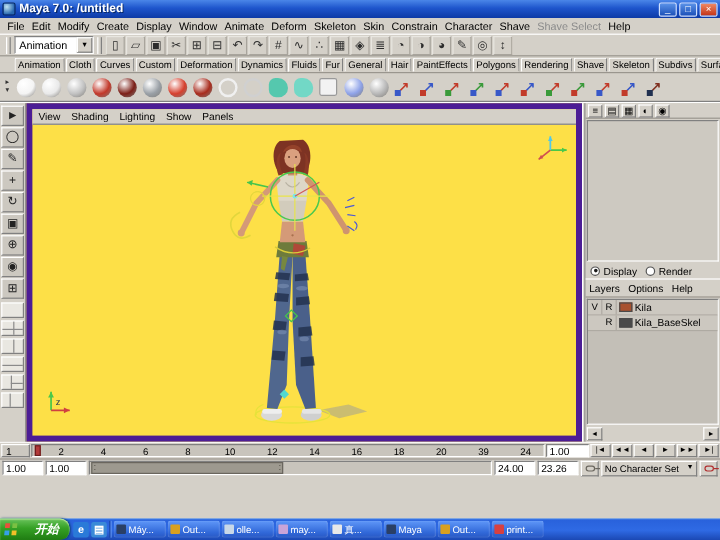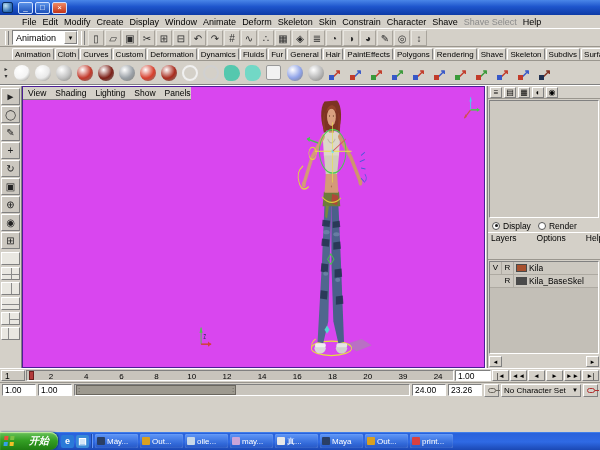--- a/index.html
+++ b/index.html
@@ -11,21 +11,21 @@
   .titlebar{height:15px;display:flex;align-items:center;padding:0 2px;
     background:linear-gradient(180deg,#4a86e8 0%,#1e55cc 45%,#0d3aa6 100%);color:#fff}
   .title-icon{width:11px;height:11px;margin-right:3px;border-radius:2px;flex:none;
     background:radial-gradient(circle at 30% 30%,#bfe2f2,#2a6ab0 70%);border:1px solid #0a2c60}
   .title-text{flex:1;font-size:10px;font-weight:bold;white-space:nowrap;overflow:hidden;text-shadow:1px 1px 0 #0a2a66}
   .title-btn{width:15px;height:12px;margin-left:2px;border-radius:2px;color:#fff;font-size:8px;line-height:10px;
     text-align:center;background:linear-gradient(180deg,#5a92e8,#1c50b8);border:1px solid #cfe0ff;flex:none}
   .title-btn.close{background:linear-gradient(180deg,#ef8a64,#c23318)}
 
   
-  .menubar{height:13px;display:flex;align-items:center;padding-left:19px;background:#d4d0c8;overflow:hidden;white-space:nowrap}
+  .menubar{height:13px;display:flex;align-items:center;padding-left:3px;background:#d4d0c8;overflow:hidden;white-space:nowrap}
   .menu-item{padding:0 3px;font-size:9px}
   .menu-item.disabled{color:#8b8b8b}
 
   
   .toolbar{height:19px;display:flex;align-items:center;padding:1px 2px;border-top:1px solid #fff;
     border-bottom:1px solid #9a968e;overflow:hidden}
   .grip{width:4px;height:14px;border-left:1px solid #fff;border-right:1px solid #808080;margin:0 3px;flex:none}
   .mode-select{display:flex;align-items:center;height:15px;width:66px;background:#fff;flex:none;
     border:1px solid;border-color:#808080 #fff #fff #808080;font-size:9px;padding-left:3px}
   .mode-arrow{margin-left:auto;width:13px;height:13px;background:#d4d0c8;border:1px solid;
@@ -55,42 +55,42 @@
     background:#ccc8c0;border:1px solid;border-color:#fff #808080 #808080 #fff}
   .laybtn{width:19px;height:13px;background:#e9e7e1;border:1px solid;border-color:#fff #808080 #808080 #fff;
     margin-top:2px;position:relative}
   .lay-four::before,.lay-two-side::before,.lay-three::before,.lay-persp-outliner::before{
     content:"";position:absolute;top:0;bottom:0;width:1px;background:#8a8a8a;left:50%}
   .lay-three::before{left:40%}
   .lay-persp-outliner::before{left:33%}
   .lay-four::after,.lay-two-stack::after{content:"";position:absolute;left:0;right:0;height:1px;background:#8a8a8a;top:50%}
   .lay-three::after{content:"";position:absolute;height:1px;background:#8a8a8a;top:50%;left:40%;right:0}
 
-  .viewport{flex:1;display:flex;flex-direction:row;border:1px solid #4c1d95;background:#d946ef;min-width:0}
+  .viewport{flex:1;display:flex;flex-direction:column;border:5px solid #4c1d95;background:#fde047;min-width:0}
   .panel-menu{height:13px;background:#d4d0c8;display:flex;align-items:center;padding-left:5px;gap:9px;
     border-bottom:1px solid #808080;flex:none}
   .panel-menu span{font-size:8.5px}
   .scene{flex:1;position:relative;overflow:hidden}
   .scene svg{position:absolute;inset:0;width:100%;height:100%}
 
   .splitter{width:3px;background:#d4d0c8;border-left:1px solid #fff;border-right:1px solid #808080;flex:none}
 
   
   .right-panel{width:112px;display:flex;flex-direction:column;background:#d4d0c8;flex:none}
   .rp-toolbar{height:13px;display:flex;align-items:center;gap:2px;padding:0 2px;border-bottom:1px solid #9a968e}
   .rp-ticon{width:12px;height:11px;font-size:8px;line-height:10px;text-align:center;background:#d4d0c8;
     border:1px solid;border-color:#fff #808080 #808080 #fff}
   .rp-tabs{height:13px;display:flex;gap:8px;padding-left:4px;align-items:center;border-bottom:1px solid #9a968e}
   .rp-tab{font-size:8.5px}
   .channel-area{height:118px;background:#cdc9c1;border:1px solid;border-color:#808080 #fff #fff #808080;margin:1px}
   .dr-row{height:13px;display:flex;align-items:center;gap:3px;padding-left:4px}
   .radio{width:8px;height:8px;border-radius:50%;border:1px solid #555;background:#fff;position:relative;flex:none}
   .radio.sel::after{content:"";position:absolute;inset:1.5px;background:#1a1a1a;border-radius:50%}
   .dr-label{font-size:8.5px;margin-right:4px}
-  .layers-menu{height:28px;display:flex;gap:20px;padding-left:3px;align-items:flex-start;
+  .layers-menu{height:16px;display:flex;gap:7px;padding-left:3px;align-items:center;
     border-top:1px solid #fff;border-bottom:1px solid #9a968e}
   .layers-menu span{font-size:8.5px}
   .layer-list{flex:1;background:#c3bfb7;border:1px solid;border-color:#808080 #fff #fff #808080;margin:1px;overflow:hidden}
   .layer-row{height:13px;display:flex;align-items:center;background:#ccc8c0;border-bottom:1px solid #aeaaa2}
   .layer-v,.layer-r{width:12px;text-align:center;font-size:8px;border-right:1px solid #aeaaa2;line-height:12px}
   .layer-swatch{width:11px;height:8px;margin:0 2px;border:1px solid #4a4a4a;flex:none}
   .layer-name{font-size:8.5px;white-space:nowrap;overflow:hidden}
   .rp-scroll{height:12px;display:flex;justify-content:space-between;align-items:center;margin:0 1px 1px}
   .scroll-btn{width:13px;height:11px;background:#d4d0c8;border:1px solid;border-color:#fff #808080 #808080 #fff;
     font-size:6px;text-align:center;line-height:10px}
@@ -157,20 +157,21 @@
   .clock{font-size:9px;margin-left:3px}
 </style>
 </head>
 <body>
 
 <div id="screen">
   <div class="maya-window">
 
     <div class="titlebar">
       <span class="title-icon"></span>
+      <span class="title-text">Maya 7.0: /untitled</span>
       <span class="title-btn">_</span>
       <span class="title-btn">□</span>
       <span class="title-btn close">×</span>
     </div>
 
     <div class="menubar">
         <span class="menu-item">File</span>
         <span class="menu-item">Edit</span>
         <span class="menu-item">Modify</span>
         <span class="menu-item">Create</span>

